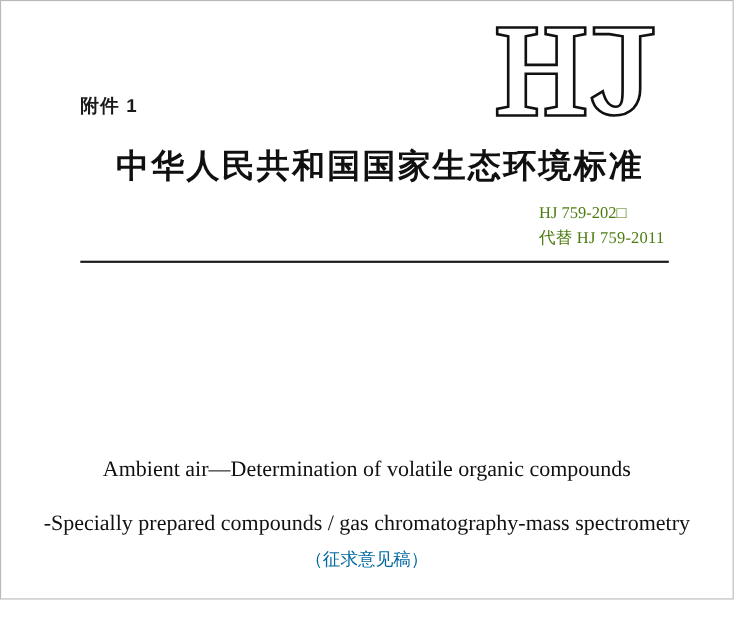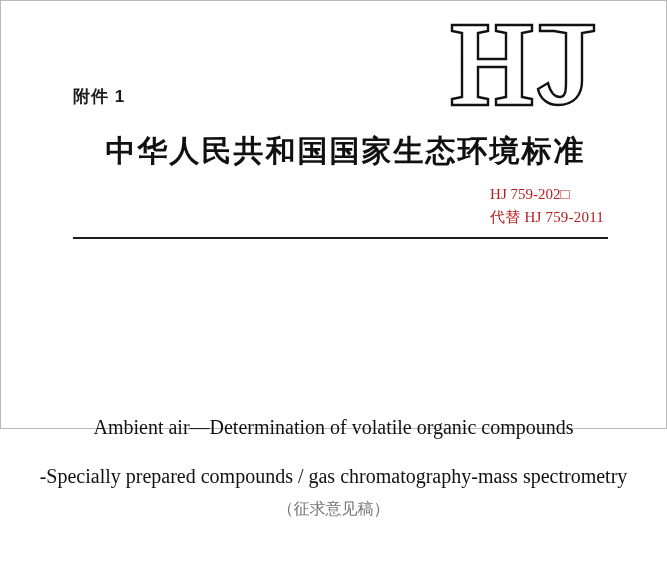--- a/index.html
+++ b/index.html
@@ -10,21 +10,21 @@
   body {
     width: 667px;
     height: 565px;
     font-family: "Liberation Serif", serif;
     color: #111111;
     overflow: hidden;
   }
   .page {
     position: relative;
     width: 667px;
-    height: 429px;
+    height: 545px;
     box-sizing: border-box;
     border: 1px solid #b9b9b9;
     background: #ffffff;
     padding-left: 45px;
   }
 
   
   .attachment-label {
     position: absolute;
     left: 72px;
@@ -60,21 +60,21 @@
   }
 
   .std-numbers {
     position: absolute;
     right: 62px;
     top: 182px;
     text-align: left;
     font-family: "Liberation Serif", serif;
     font-size: 15px;
     line-height: 1.55;
-    color: #b91c1c;
+    color: #4d7c0f;
   }
   .std-numbers .line2 { letter-spacing: 0.2px; }
 
   .rule {
     position: absolute;
     left: 72px;
     right: 58px;
     top: 236px;
     height: 2px;
     background: #1c1c1c;
@@ -114,21 +114,21 @@
   }
 
   .draft-note {
     position: absolute;
     left: 0;
     right: 0;
     top: 498px;
     text-align: center;
     font-family: "Liberation Sans", sans-serif;
     font-size: 16px;
-    color: #737373;
+    color: #0369a1;
   }
 </style>
 </head>
 <body>
 
 <div class="page">
 
   <div class="attachment-label">附件 1</div>
 
   <div class="hj-logo">

